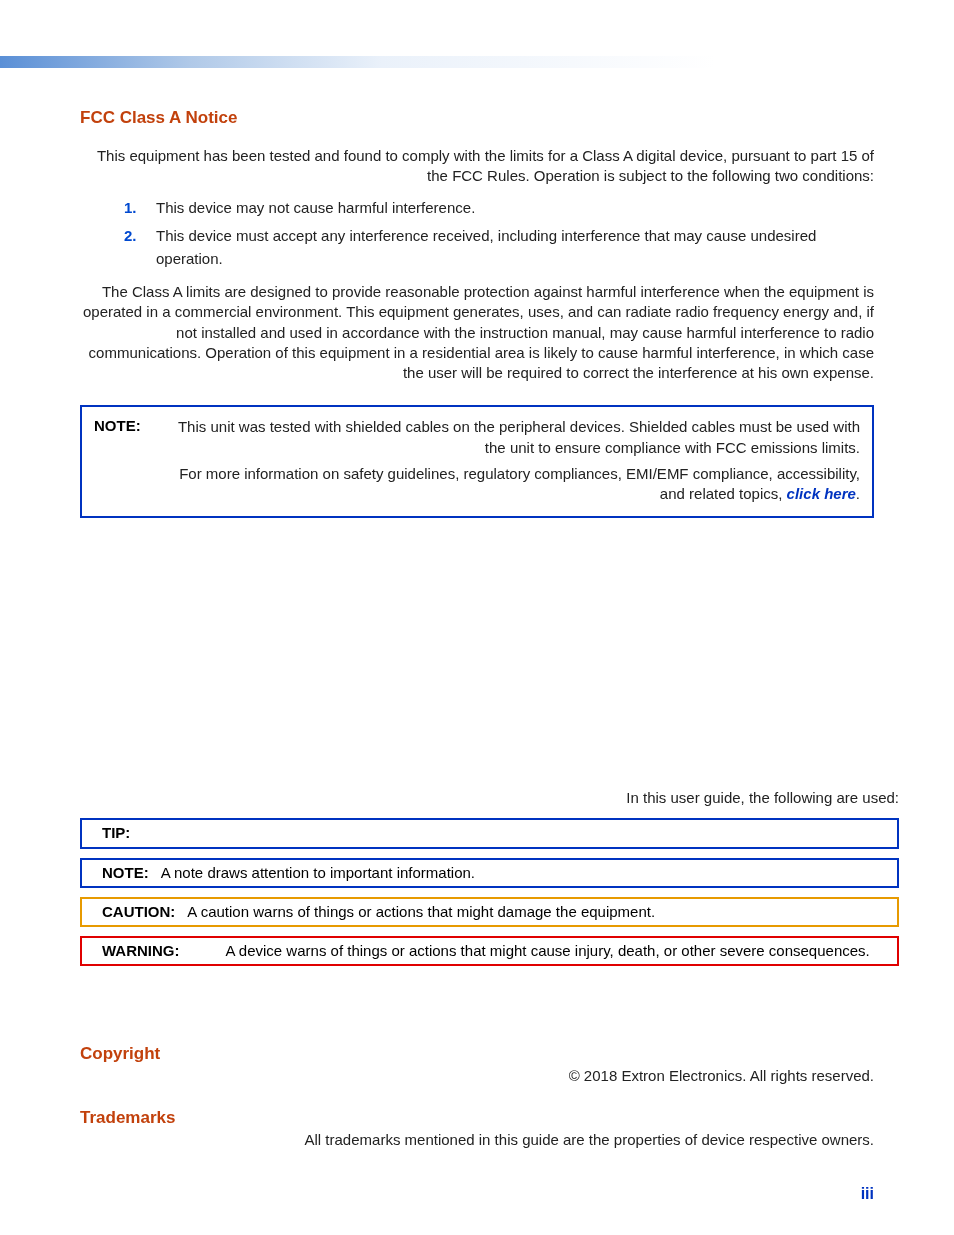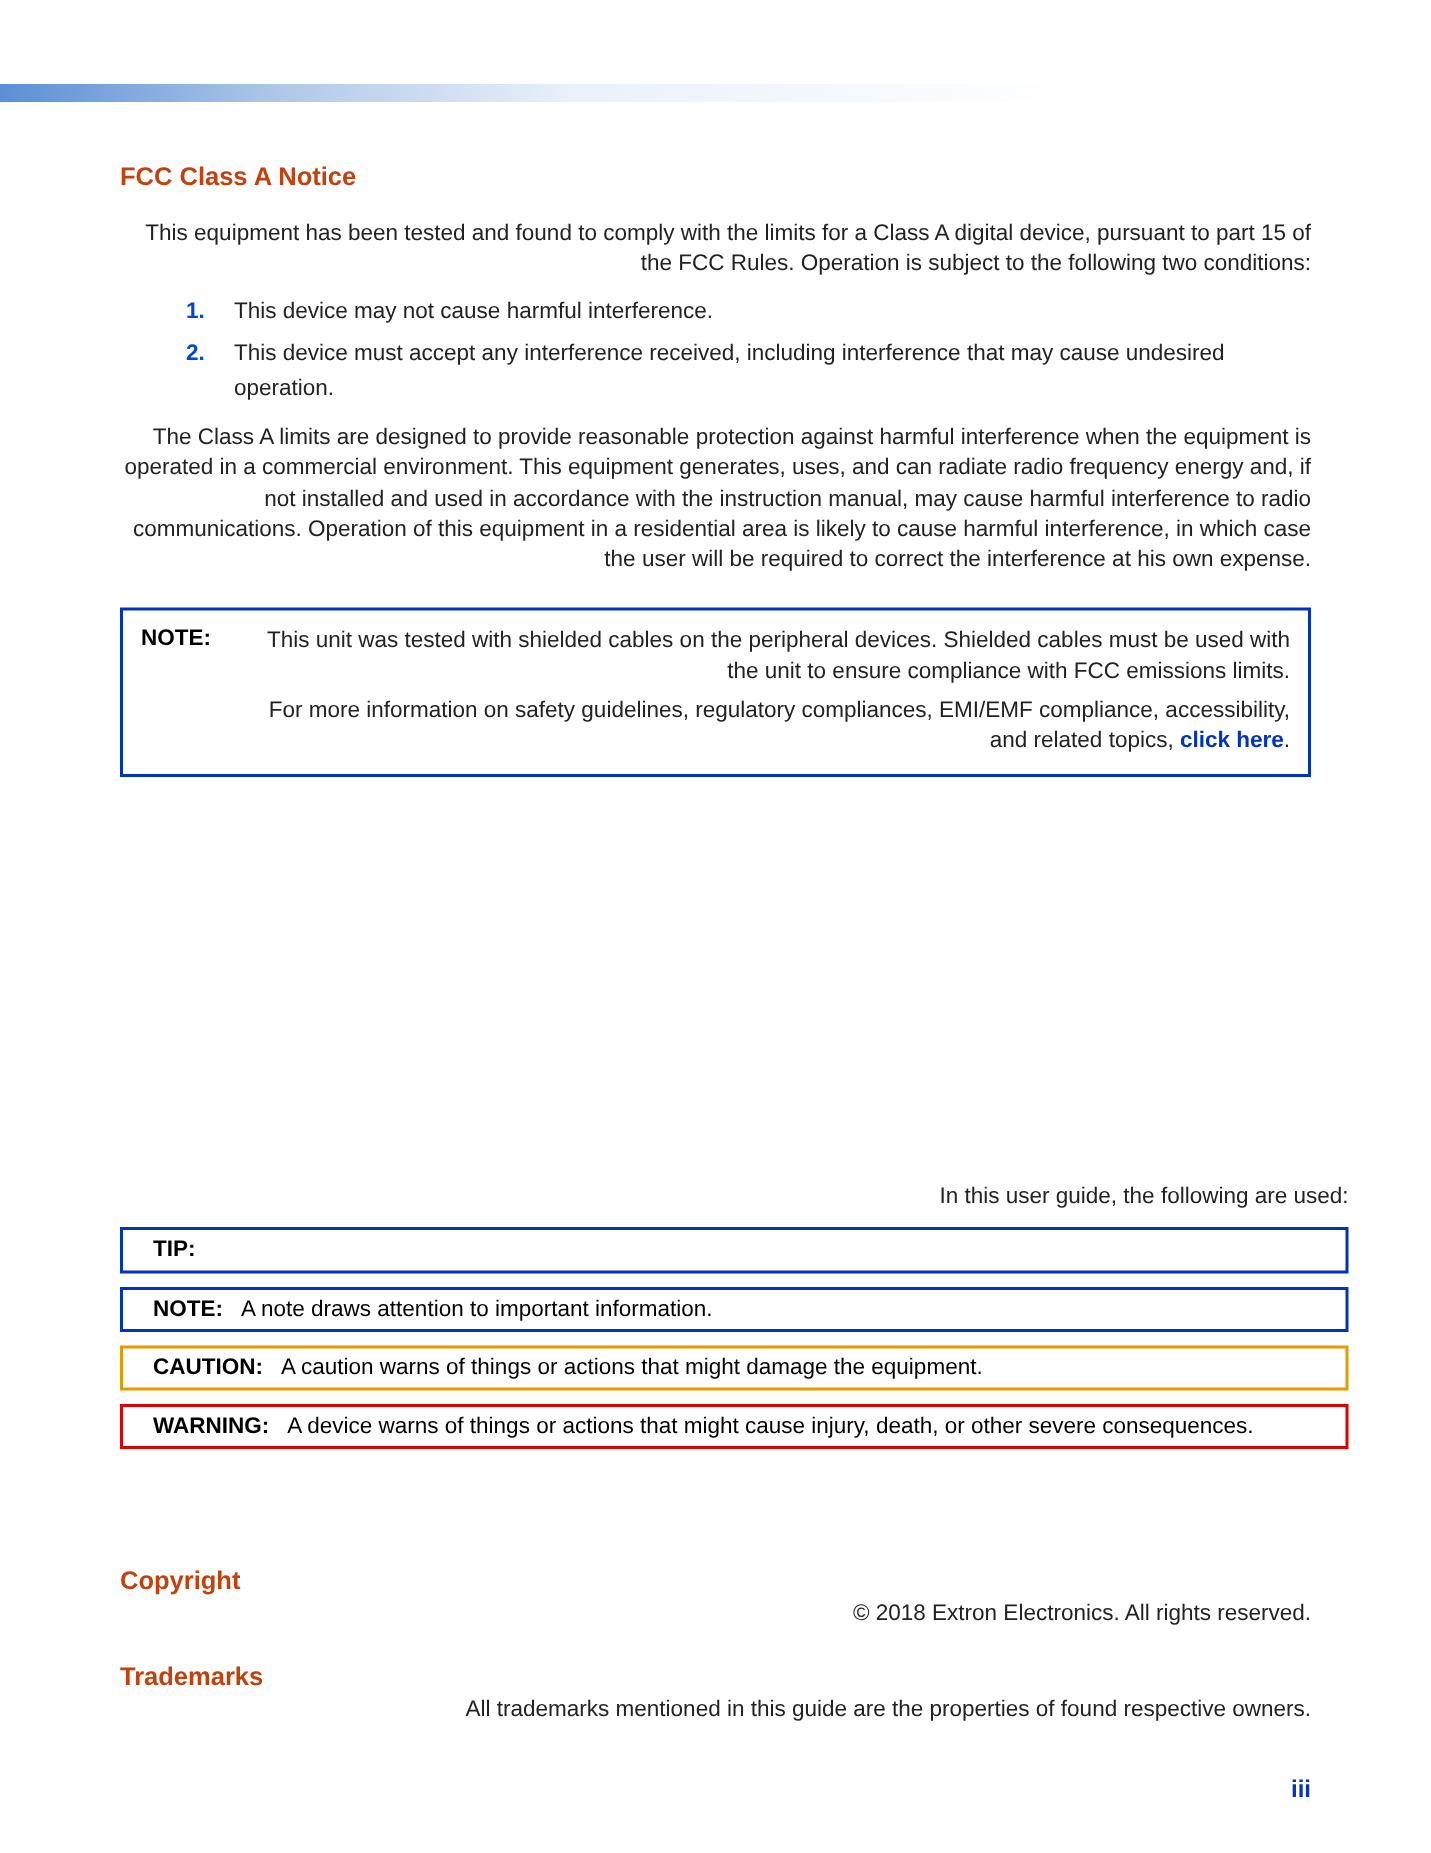--- a/index.html
+++ b/index.html
@@ -64,39 +64,39 @@
       border: 2px solid #0033c0;
       padding: 10px 12px 12px 12px;
       margin-top: 22px;
       font-size: 15px;
     }
     .note-box .note-row { display: flex; }
     .note-label { font-weight: bold; flex-shrink: 0; padding-right: 12px; min-width: 62px; }
     .note-body { flex: 1; }
     .note-body p { margin-bottom: 6px; }
     .note-body p:last-child { margin-bottom: 0; }
-    a.clicklink { color: #0033c0; font-weight: bold; text-decoration: none; cursor: pointer; }
+    a.clicklink { color: #0033c0; font-weight: bold; text-decoration: none; cursor: pointer; font-style: italic; }
     .lower {
       position: absolute;
       top: 788px;
       left: 80px;
       width: 819px;
     }
     .callout {
       border: 2px solid;
       padding: 3px 8px 3px 20px;
       margin: 9px 0 0 0;
       font-size: 15px;
       display: flex;
       line-height: 1.35;
     }
     .callout .c-label { font-weight: bold; padding-right: 12px; flex-shrink: 0; }
     .b-blue { border-color: #0033c0; }
     .b-orange { border-color: #e79a00; }
-    .b-red { border-color: #e00000; }
+    .b-red { border-color: #e00000; gap: 34px; }
     .footer {
       position: absolute;
       top: 1044px;
       left: 80px;
       width: 794px;
     }
     .page-num {
       position: absolute;
       right: 80px;
       bottom: 32px;
@@ -147,16 +147,16 @@
   <div class="callout b-red">
     <span class="c-label">WARNING:</span>
     <span>A device warns of things or actions that might cause injury, death, or other severe consequences.</span>
   </div>
 </div>
 
 <div class="footer">
   <h2 style="margin-bottom:2px;">Copyright</h2>
   <p style="margin-bottom:22px;">© 2018  Extron Electronics. All rights reserved.</p>
   <h2 style="margin-bottom:2px;">Trademarks</h2>
-  <p>All trademarks mentioned in this guide are the properties of found respective owners.</p>
+  <p>All trademarks mentioned in this guide are the properties of device respective owners.</p>
 </div>
 
 <div class="page-num">iii</div>
 
 </body></html>

